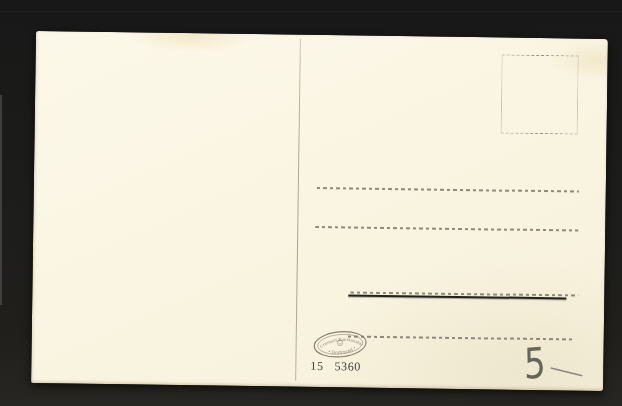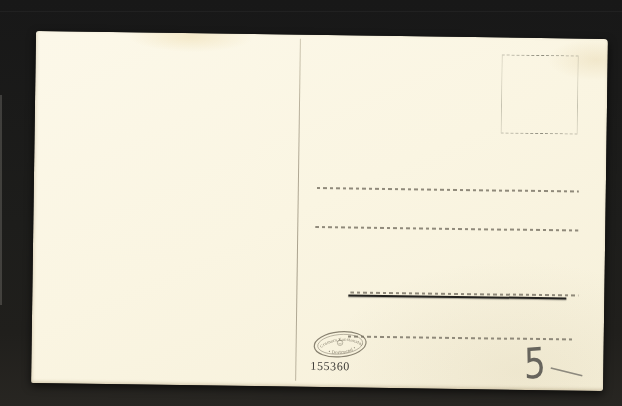--- a/index.html
+++ b/index.html
@@ -91,21 +91,21 @@
   }
   .printcode {
     position: absolute;
     left: 279px; top: 324px;
     font-family: "Liberation Serif", "DejaVu Serif", serif;
     font-size: 12px;
     letter-spacing: 0.6px;
     color: #3f3d38;
     white-space: nowrap;
   }
-  .printcode .num2 { }
+  .printcode .num2 { margin-left: 11px; }
   .price-5 {
     position: absolute;
     left: 490px; top: 305px;
     font-family: "DejaVu Sans", sans-serif;
     font-size: 42px;
     line-height: 1;
     color: #504e49;
     opacity: 0.85;
     transform: rotate(-5deg) skewX(-3deg) scaleX(0.82);
     transform-origin: center;

